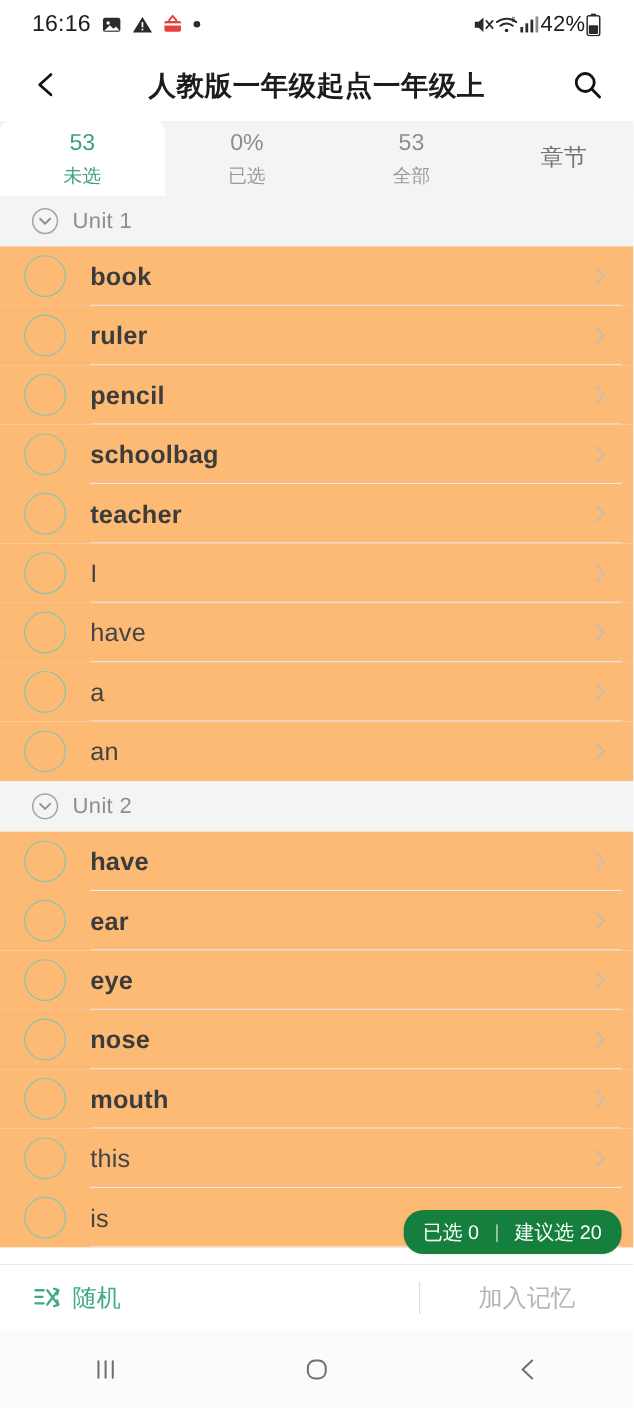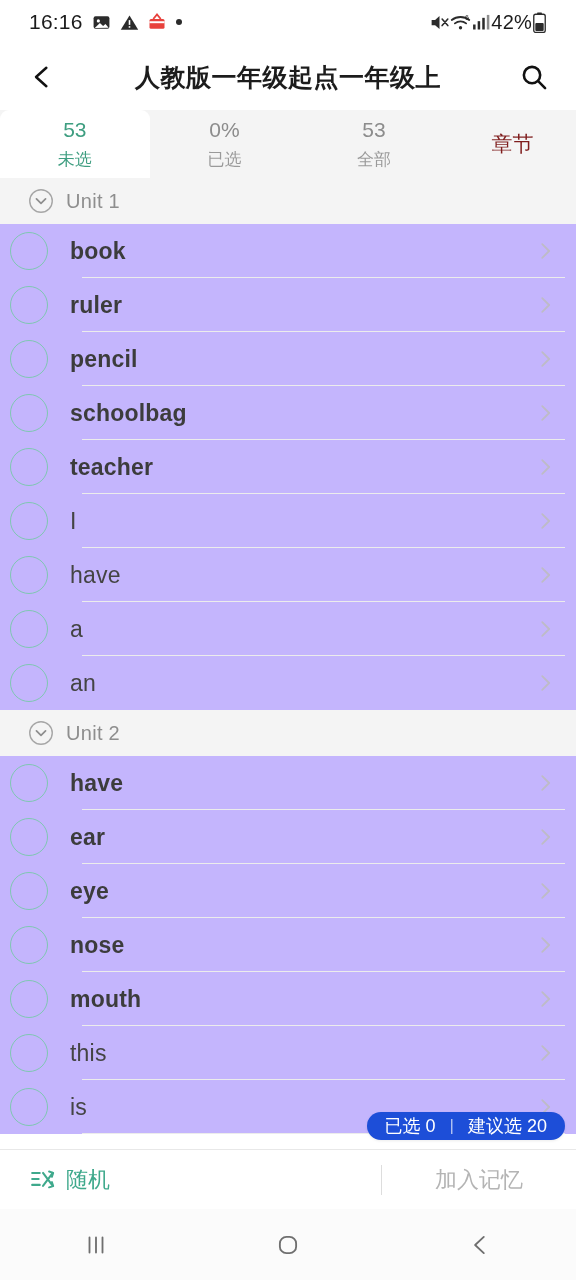--- a/index.html
+++ b/index.html
@@ -55,60 +55,60 @@
   }
   .tab.wide{flex:0.85;}
   .tab-num{font-size:21px;color:#8c8c8c;line-height:1.15;}
   .tab-lbl{font-size:17px;color:#9a9a9a;line-height:1.2;}
   .tab.active{
     background:#ffffff;
     border-radius:9px 9px 0 0;
   }
   .tab.active .tab-num{color:#3f9e81;}
   .tab.active .tab-lbl{color:#3f9e81;}
-  .tab.single .tab-lbl{font-size:21px;color:#7f1d1d;}
+  .tab.single .tab-lbl{font-size:21px;color:#737373;}
 
   
   .list{
     position:absolute;
     top:178px;bottom:131px;left:0;right:0;
     overflow:hidden;background:#fff;
   }
   .unit-hdr{
     height:46px;display:flex;align-items:center;
     background:#f4f4f4;padding-left:28px;gap:12px;
   }
   .unit-chev{width:26px;height:26px;flex:none;}
   .unit-name{font-size:20px;color:#8e8e8e;letter-spacing:0.3px;}
 
   .row{
     height:54px;display:flex;align-items:center;
-    padding-left:10px;padding-right:20px;
-    background:#c4b5fd;position:relative;
+    padding-left:22px;padding-right:20px;
+    background:#fdba74;position:relative;
   }
   .row:after{
     content:"";position:absolute;left:82px;right:11px;bottom:0;
     height:1px;background:#ececec;
   }
   .row.nodiv:after{display:none;}
   .cbox{
     width:38px;height:38px;border-radius:50%;
     border:1.5px solid #7fc7b2;flex:none;
   }
   .word{
     margin-left:22px;font-size:23px;color:#444444;
     letter-spacing:0.2px;
   }
   .word.b{font-weight:700;color:#3c3c3c;}
   .chev-r{margin-left:auto;width:22px;height:22px;opacity:.85;}
 
   
   .pill{
     position:absolute;right:11px;bottom:140px;
-    height:28px;background:#1d4ed8;
+    height:40px;background:#15803d;
     border-radius:18px;
     display:flex;align-items:center;
     padding:0 18px;gap:14px;
     color:#ffffff;font-size:18px;
     box-shadow:0 1px 3px rgba(0,0,0,.08);
     z-index:5;
   }
   .pill .sep{opacity:.65;font-size:17px;}
 
   

